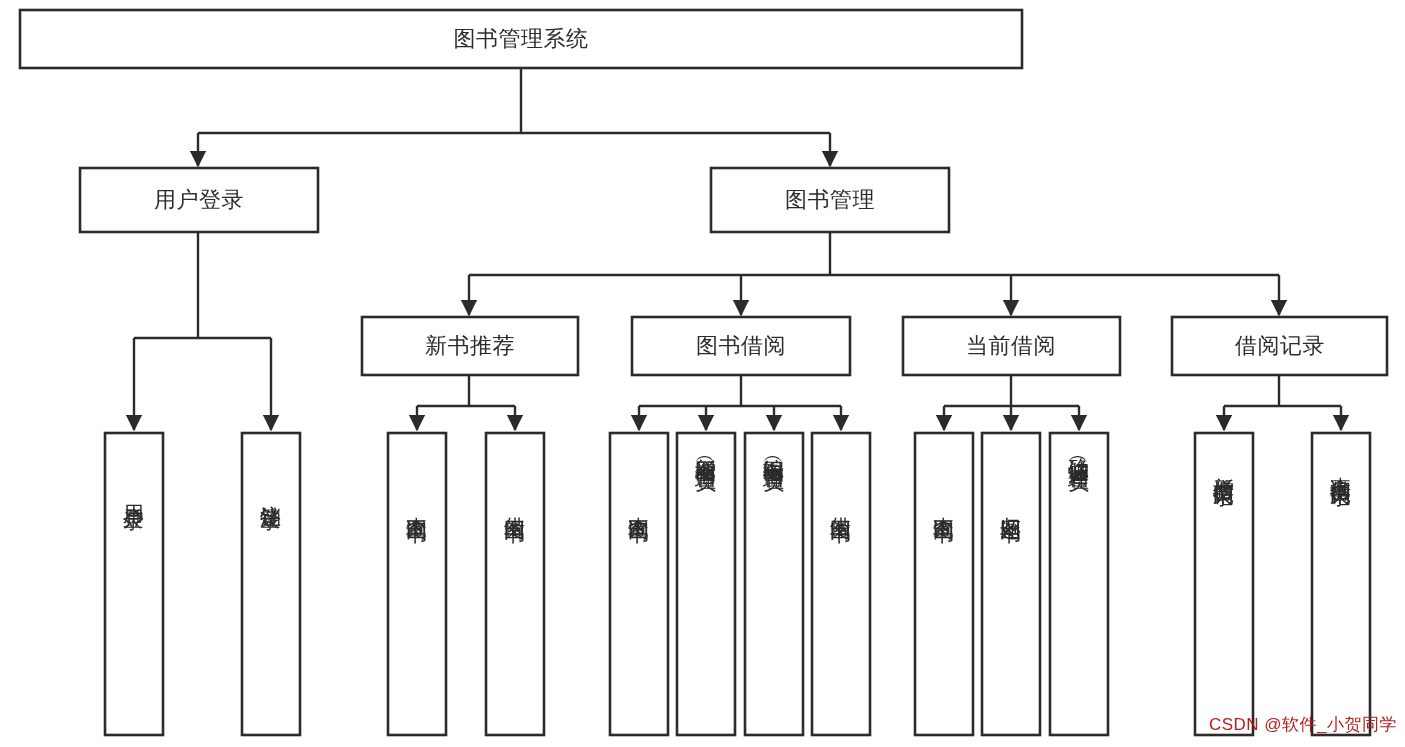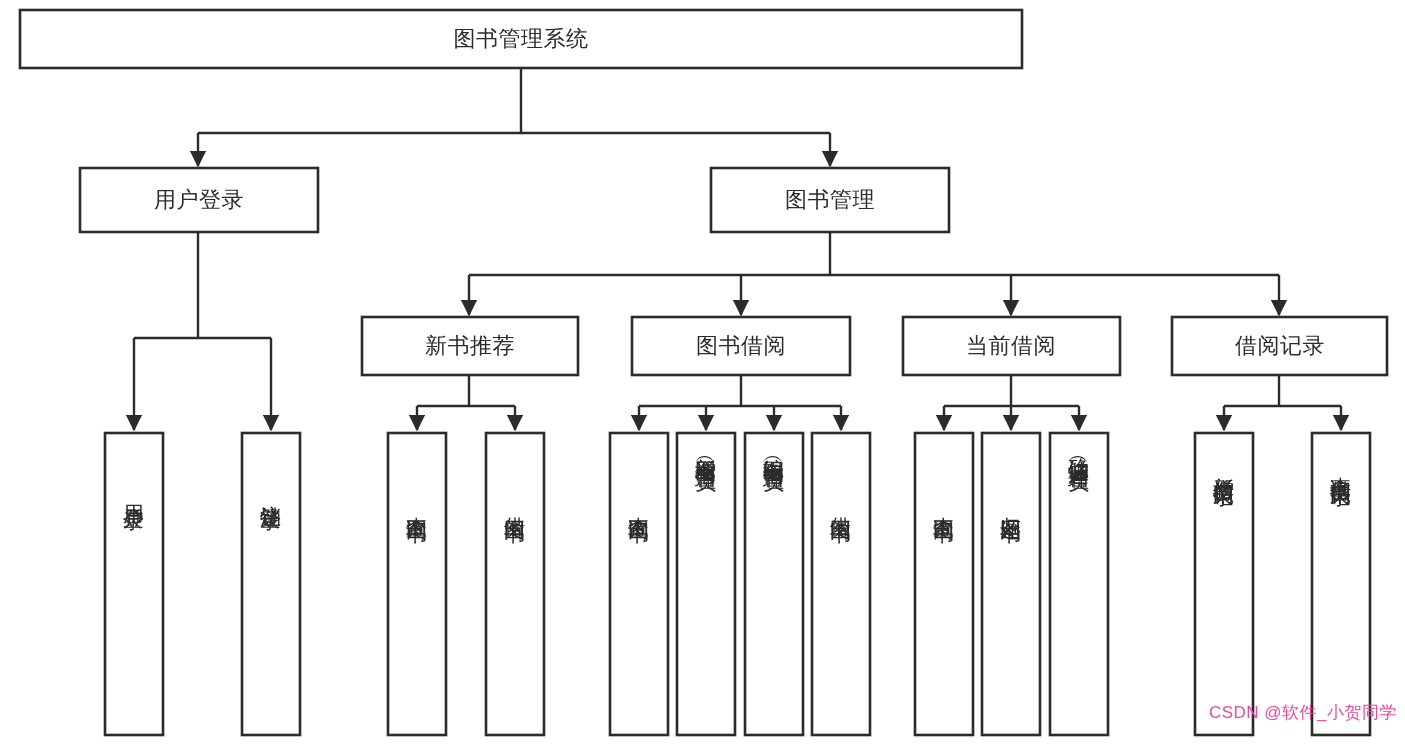--- a/index.html
+++ b/index.html
@@ -66,24 +66,24 @@
     font-size: 21px;
     line-height: 1.0;
     color: #2b2b2b;
     letter-spacing: 2px;
     white-space: nowrap;
     text-align: center;
   }
   .watermark {
     position: absolute;
     right: 8px;
-    bottom: 23px;
+    bottom: 11px;
     font-family: "Liberation Sans", "DejaVu Sans", sans-serif;
     font-size: 17px;
-    color: #ec4899;
+    color: #b91c1c;
     white-space: nowrap;
     letter-spacing: 0.5px;
     margin-top: 34px;
   }
 </style>
 </head>
 <body>
 
 <div id="diagram-root">
 

